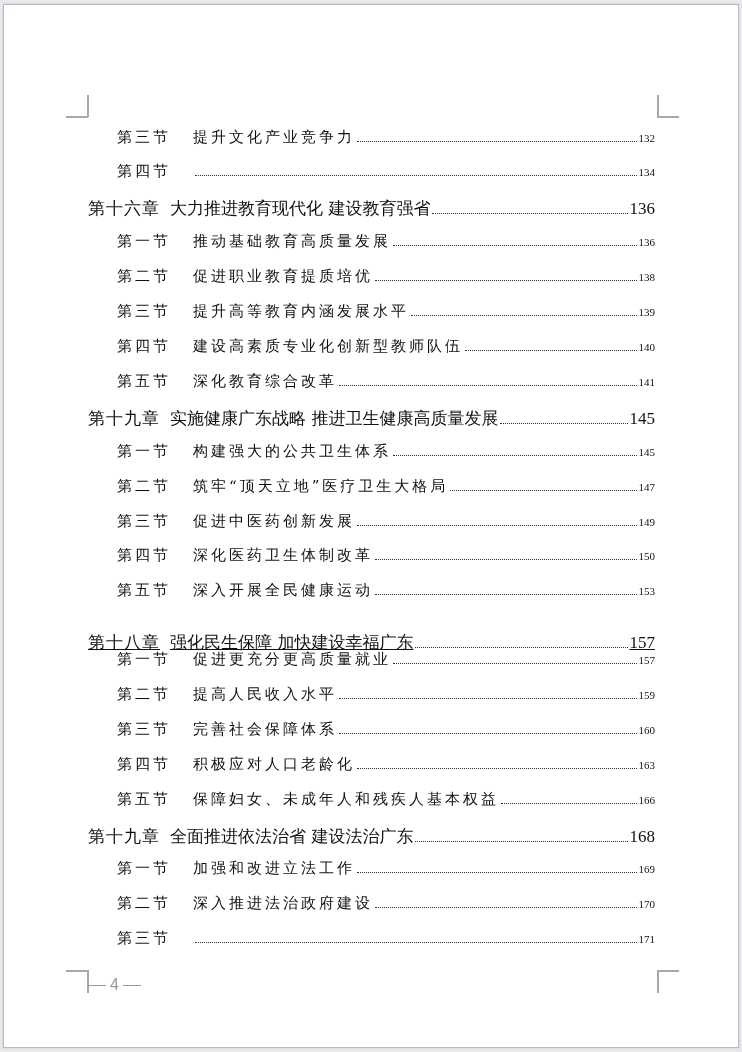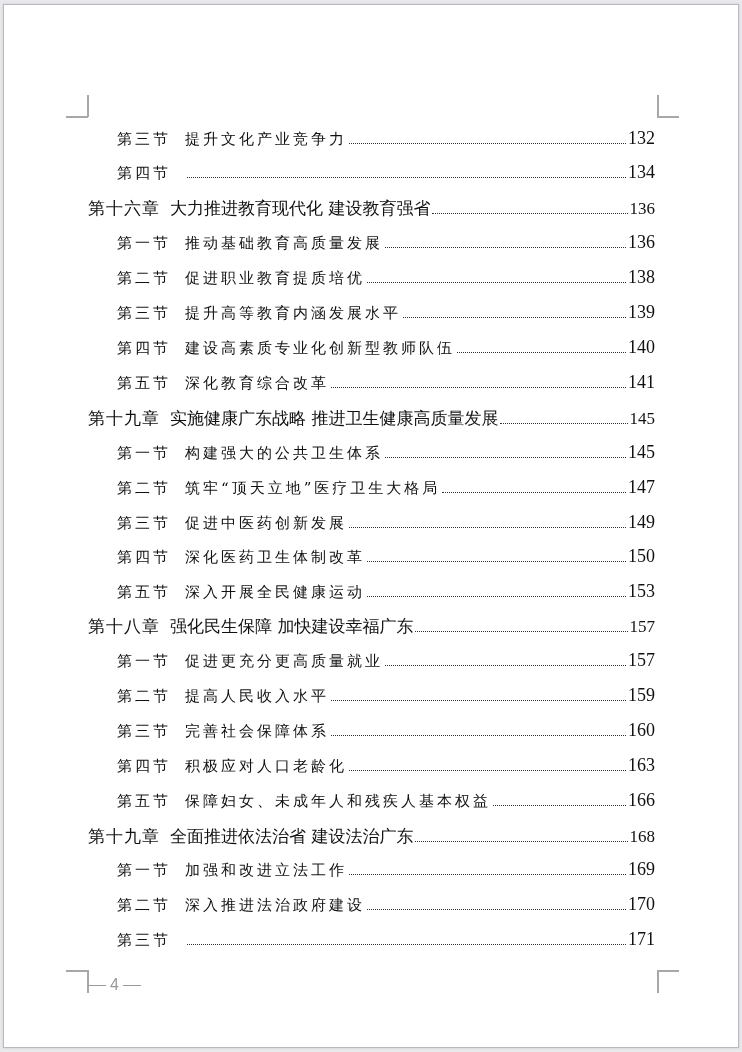--- a/index.html
+++ b/index.html
@@ -4,24 +4,24 @@
 <style>
   html,body{margin:0;padding:0;}
   body{width:742px;height:1052px;background:#e9e9ec;position:relative;overflow:hidden;font-family:"DejaVu Serif","Liberation Serif",serif;}
   .page{position:absolute;left:3px;top:4px;width:734px;height:1042px;background:#fff;border:1px solid #b9b9c3;box-shadow:0 0 2px #c8c8d0;}
   .mark{position:absolute;background:#a8a8a8;}
   .toc{position:absolute;left:0;top:0;width:742px;}
   .row{position:absolute;display:flex;align-items:baseline;color:#111;}
   .row.chapter{left:88px;width:567px;font-size:17px;}
   .row.section{left:117px;width:538px;font-size:15px;letter-spacing:3px;}
   .row .t{white-space:nowrap;}
-  .row .k{white-space:nowrap;margin-right:14px;}
+  .row .k{white-space:nowrap;margin-right:22px;}
   .row.chapter .k{margin-right:10px;letter-spacing:1px;}
   .row .lead{flex:1;border-bottom:1.6px dotted #333;margin:0 2px 4px 2px;height:0;}
-  .row .p{font-family:"Liberation Serif",serif;font-size:18px;letter-spacing:0;}
+  .row .p{font-family:"Liberation Serif",serif;font-size:11px;letter-spacing:0;}
   .row.chapter .p{font-size:17px;}
   .pagenum{position:absolute;top:976px;left:88px;color:#9a9a9a;font-family:"Liberation Sans",sans-serif;font-size:16px;display:flex;align-items:center;gap:4px;}
   .pagenum .dash{display:inline-block;width:18px;height:1px;background:#9a9a9a;}
 </style>
 </head>
 <body>
 
 <div class="page">
 
   <div class="mark" style="left:62px;top:111px;width:22px;height:1.5px;"></div>
@@ -111,21 +111,21 @@
       <span class="t">深化医药卫生体制改革</span>
       <span class="lead"></span>
       <span class="p">150</span>
     </div>
     <div class="row section" style="top: 581px;">
       <span class="k">第五节</span>
       <span class="t">深入开展全民健康运动</span>
       <span class="lead"></span>
       <span class="p">153</span>
     </div>
-    <div class="row chapter" style="top: 615px;">
+    <div class="row chapter" style="top: 631px; text-decoration: underline;">
       <span class="k">第十八章</span>
       <span class="t">强化民生保障  加快建设幸福广东</span>
       <span class="lead"></span>
       <span class="p">157</span>
     </div>
     <div class="row section" style="top: 650px;">
       <span class="k">第一节</span>
       <span class="t">促进更充分更高质量就业</span>
       <span class="lead"></span>
       <span class="p">157</span>

